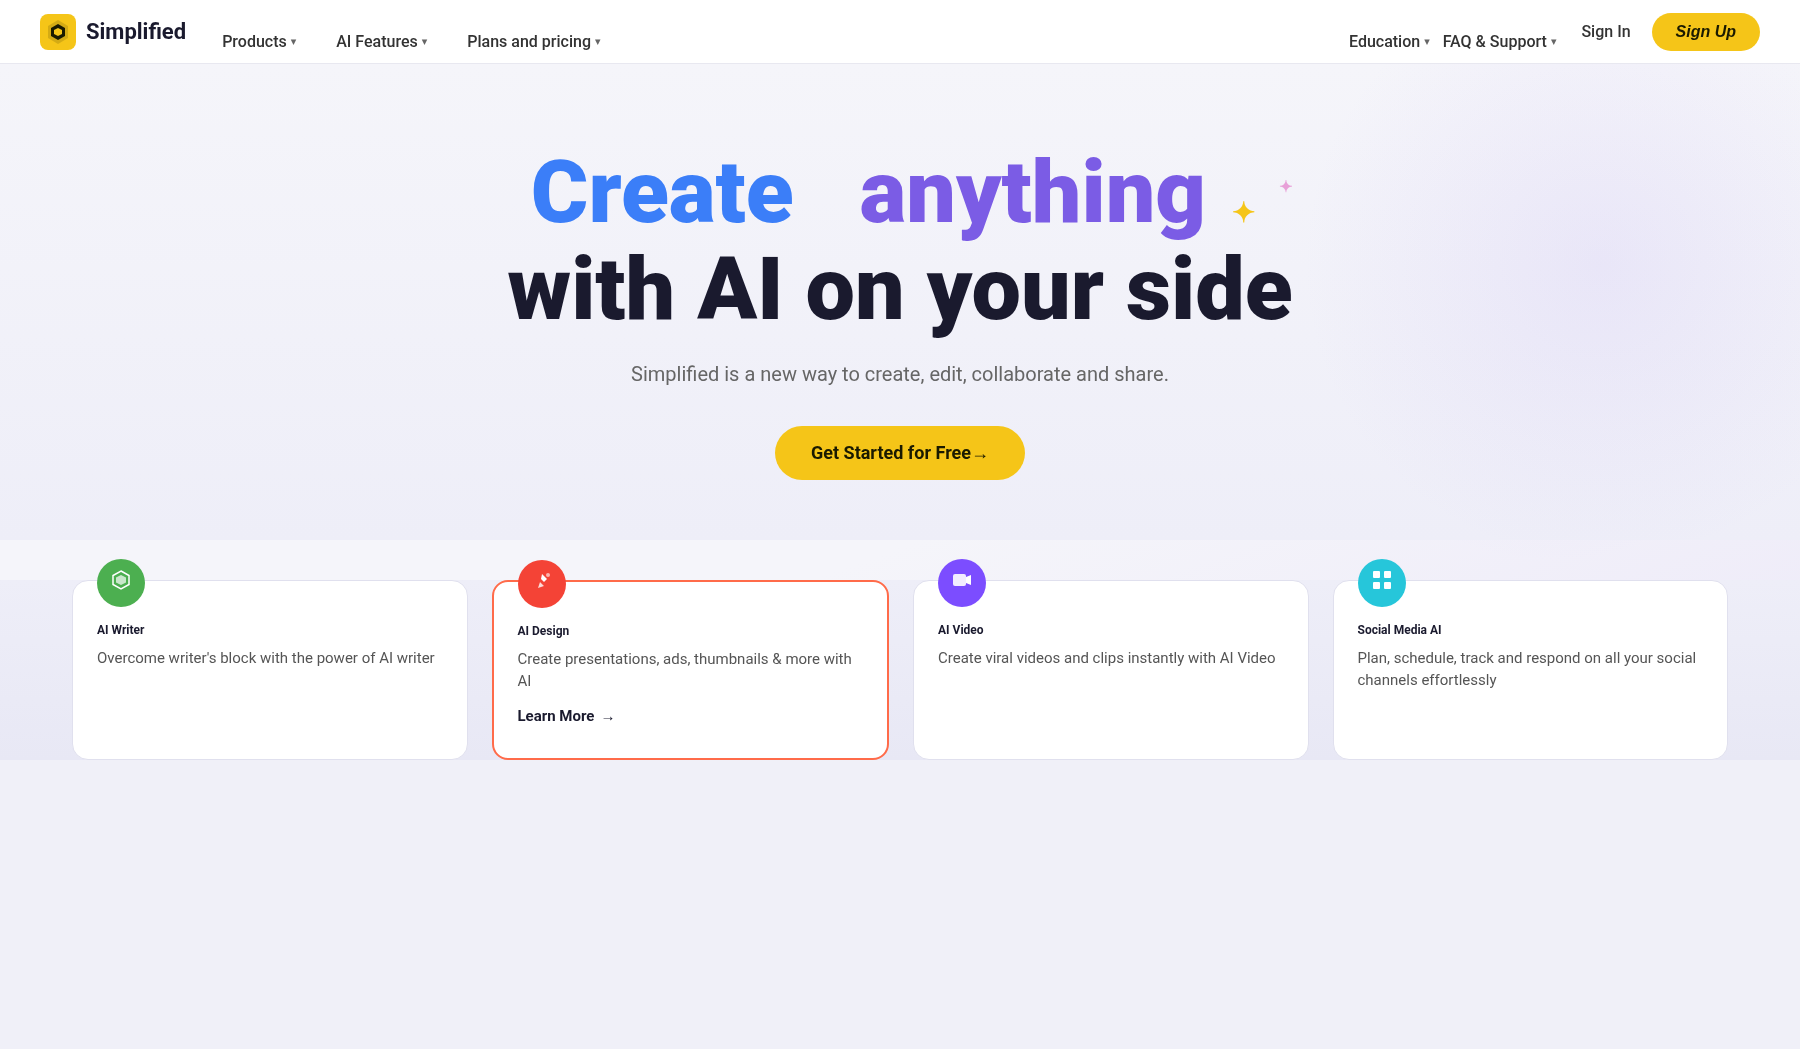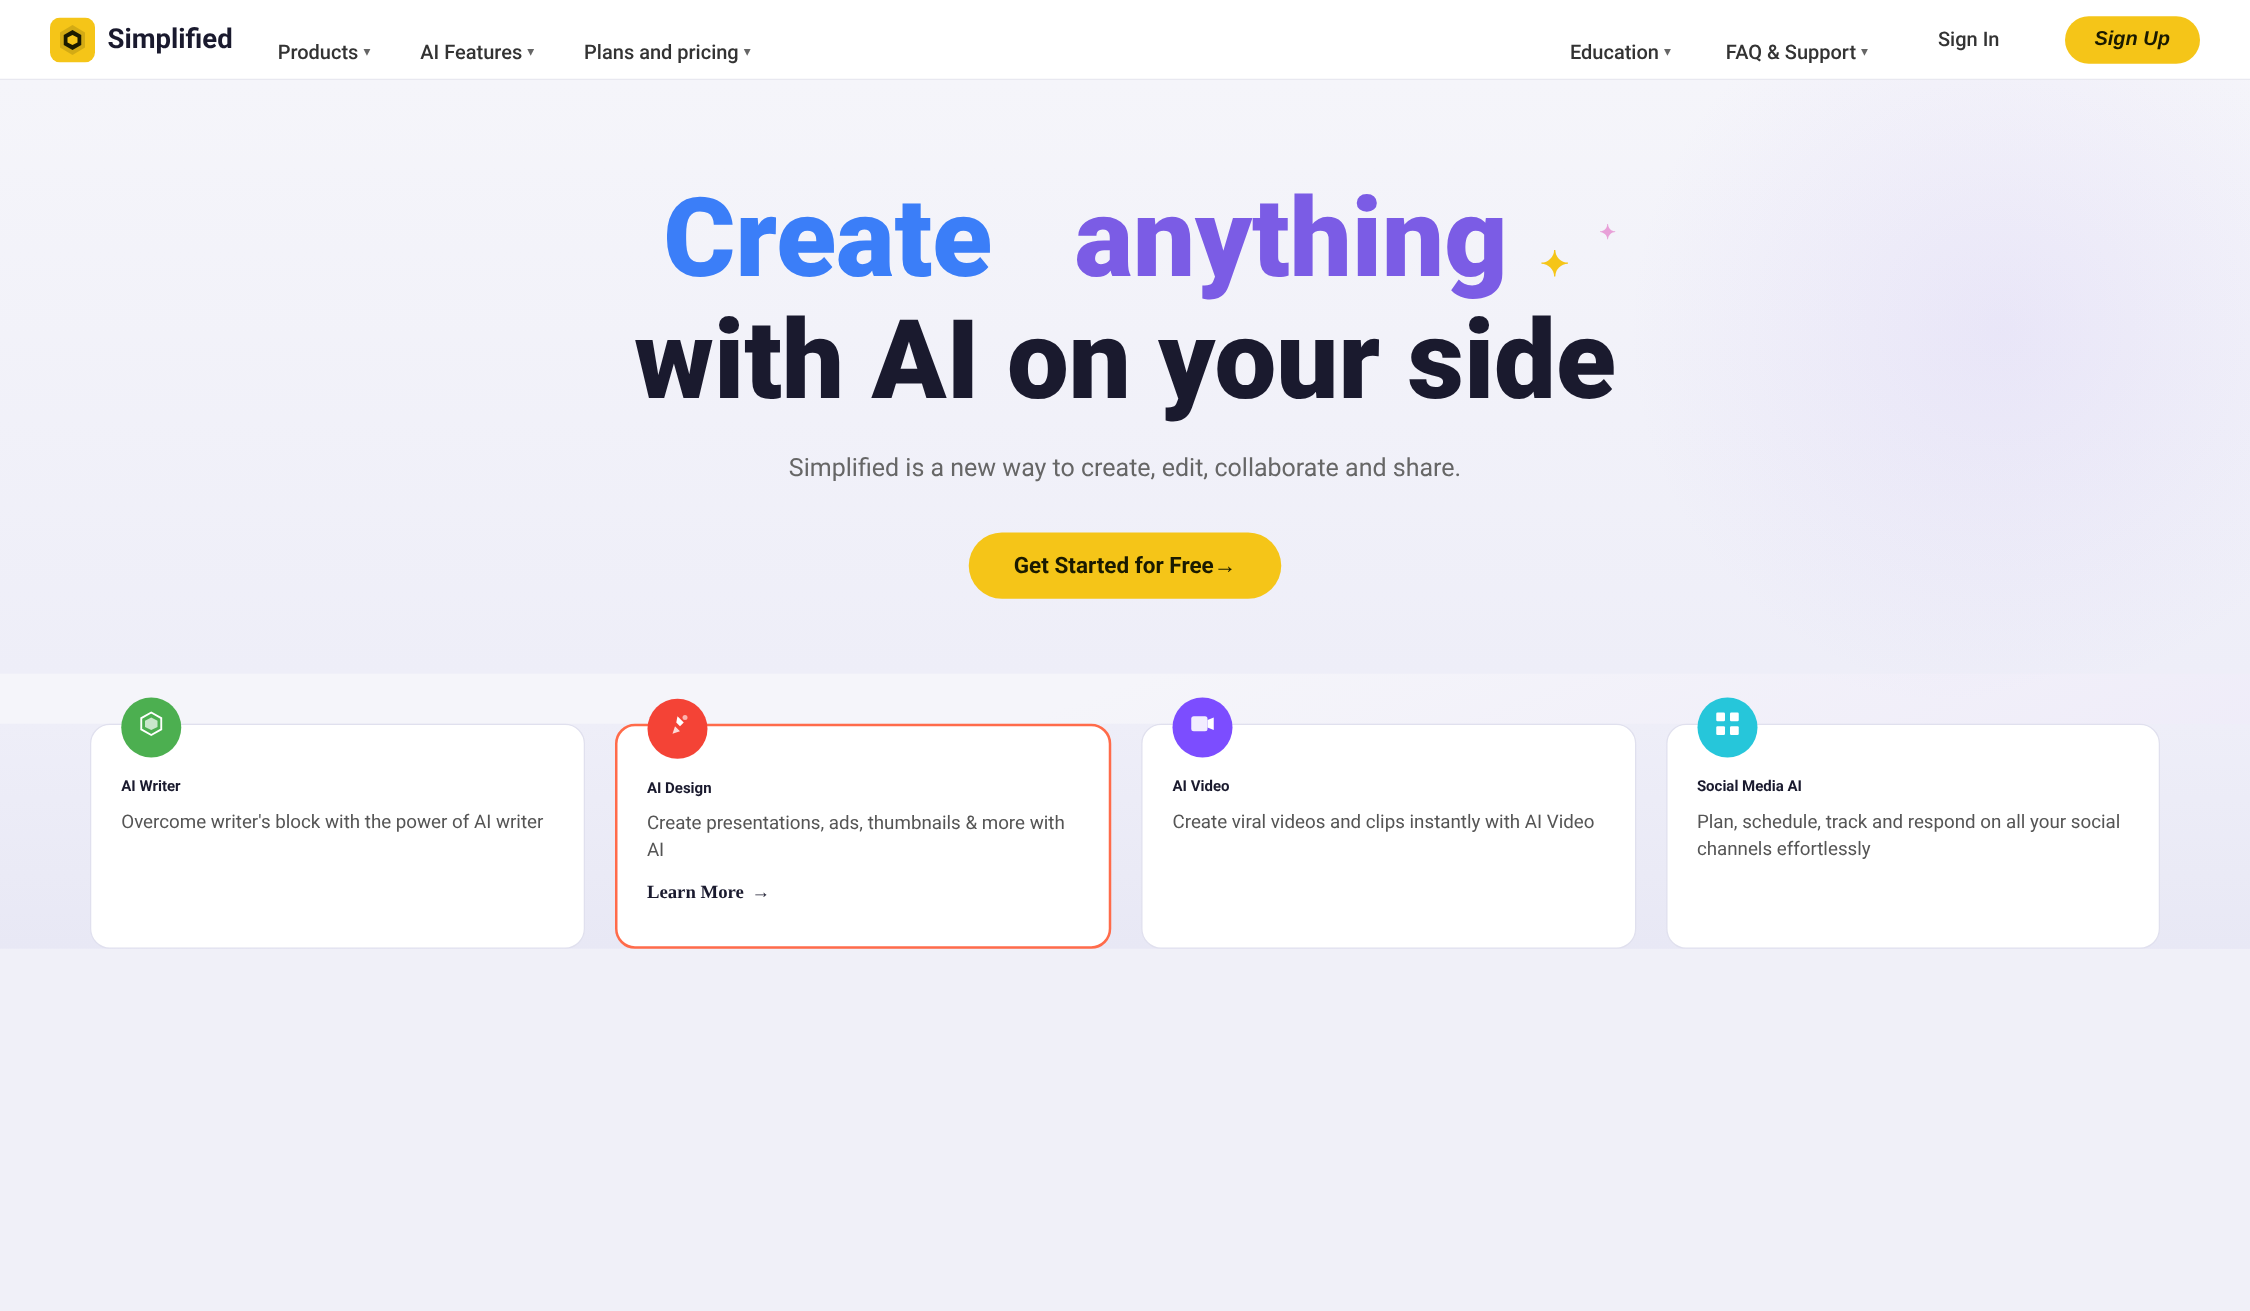--- a/index.html
+++ b/index.html
@@ -67,21 +67,21 @@
     }
 
     .nav-chevron {
       font-size: 11px;
       color: #666;
     }
 
     .navbar-right {
       display: flex;
       align-items: center;
-      gap: 36px;
+      gap: 5px;
     }
 
     .sign-in-btn {
       font-size: 16px;
       font-weight: 500;
       color: #333;
       cursor: pointer;
       padding: 8px 16px;
       text-decoration: none;
     }
@@ -243,21 +243,20 @@
     .card-learn-more {
       display: inline-flex;
       align-items: center;
       gap: 6px;
       font-size: 15px;
       font-weight: 700;
       color: #1a1a2e;
       margin-top: 14px;
       text-decoration: none;
       cursor: pointer;
-      font-family: Liberation Serif, serif;
     }
 
     
     .bg-circle-top-right {
       position: absolute;
       top: 0;
       right: 0;
       width: 500px;
       height: 500px;
       border-radius: 50%;

